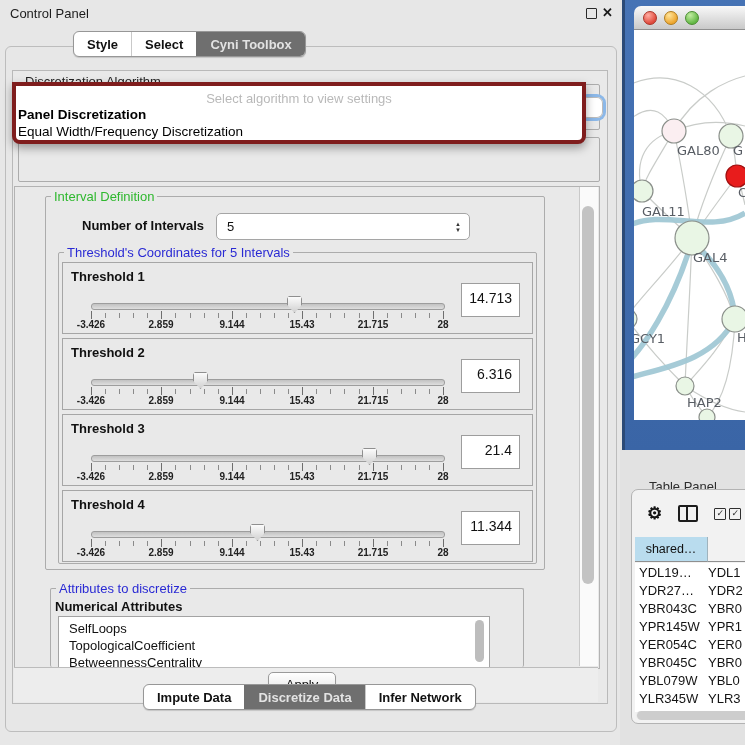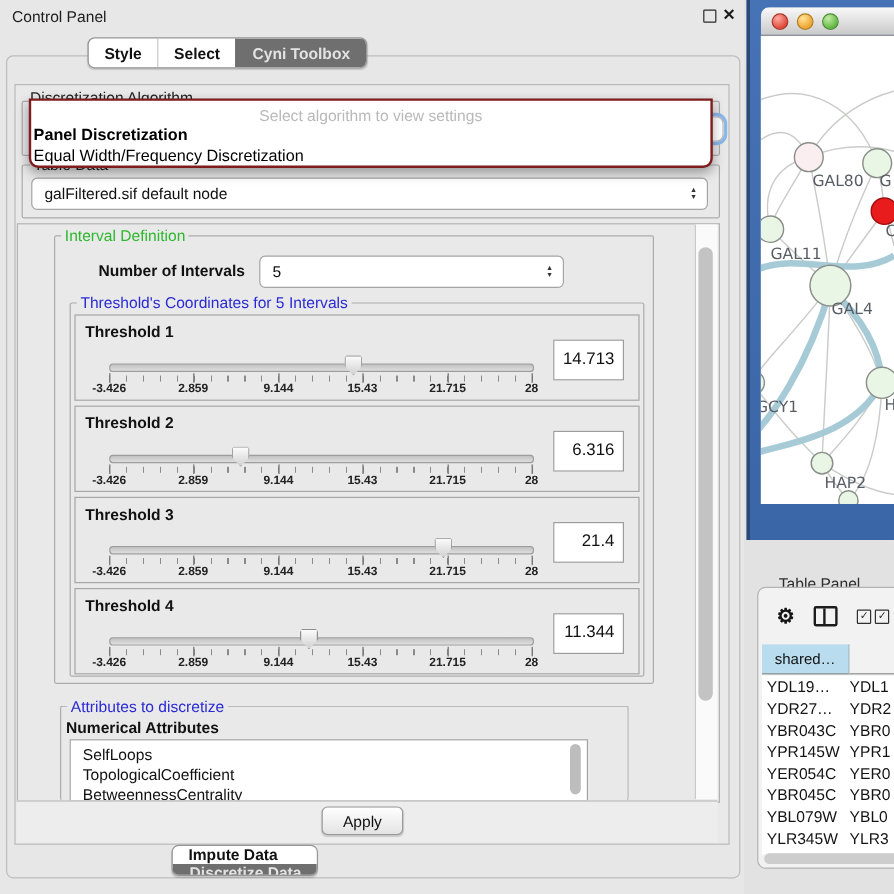--- a/index.html
+++ b/index.html
@@ -13,21 +13,21 @@
   .seg{display:flex;align-items:center;gap:5px;padding:0 13px;font-size:13px;font-weight:600;color:#111;border-left:1px solid #c9c9c9;white-space:nowrap;}
   .seg:first-child{border-left:none;}
   .seg.sel{background:#6f6f6f;color:#e3e3e3;border-left-color:#6f6f6f;}
   .tabpanel{background:#e7e7e7;border:1px solid #bdbdbd;border-radius:6px;}
   .innerpanel{background:#e9e9e9;border:1px solid #b9b9b9;}
   .groupbox{border:1px solid #acacac;border-radius:2px;}
   .grouplabel{font-size:13px;background:#e9e9e9;padding:0 3px;white-space:nowrap;}
   .combo{background:#fff;border:1px solid #a5a5a5;border-radius:5px;display:flex;align-items:center;font-size:13px;color:#111;}
   .combo .txt{flex:1;padding:0 10px;white-space:nowrap;overflow:hidden;}
   .updown{display:flex;flex-direction:column;align-items:center;justify-content:center;font-size:6px;line-height:6px;color:#333;padding:0 8px;}
-  .popup{background:#fff;border:2px solid #7f1d1d;border-radius:0 0 8px 8px;box-shadow:0 4px 10px rgba(0,0,0,.35);z-index:50;margin-left:12px;}
+  .popup{background:#fff;border:4px solid #7f1d1d;border-radius:0 0 8px 8px;box-shadow:0 4px 10px rgba(0,0,0,.35);z-index:50;}
   .popup .ph{font-size:13px;color:#b9b9b9;text-align:center;padding-top:5px;}
   .popup .it{font-size:13.5px;color:#000;padding:1px 2px 1px 2px;}
   .popup .it.b{font-weight:bold;}
   .thbox{background:#e9e9e9;border:1px solid #a6a6a6;}
   .thlabel{font-size:13px;font-weight:bold;color:#111;}
   .track{height:5px;border:1px solid #9d9d9d;border-radius:3px;background:linear-gradient(#c2c2c2,#dedede);}
   .thumb{width:15px;height:17px;background:linear-gradient(#fefefe,#cfcfcf);border:0;clip-path:polygon(12% 0,88% 0,100% 14%,100% 52%,50% 100%,0 52%,0 14%);box-shadow:inset 0 0 0 1px #8f8f8f;}
   .minors{height:5px;background:repeating-linear-gradient(to right,#8a8a8a 0 1px,transparent 1px 14.08px);}
   .major{width:1px;height:8px;background:#6e6e6e;}
   .ticklab{width:50px;text-align:center;font-size:10px;font-weight:bold;color:#222;}
@@ -86,27 +86,20 @@
     <div class="abs" style="left:581px;top:97px;width:22px;height:21px;background:#fff;border-radius:6px;box-shadow:0 0 0 3px #8cb8e8, inset 0 0 0 1px #bbb;z-index:1;"></div>
 
     <div class="abs popup" style="left:12px;top:82px;width:566px;height:54px;">
       <div class="ph">Select algorithm to view settings</div>
       <div class="it b">Panel Discretization</div>
       <div class="it">Equal Width/Frequency Discretization</div>
     </div>
 
     <div class="abs groupbox" style="left:18px;top:137px;width:580px;height:43px;"></div>
     <span class="abs grouplabel" style="left:25px;top:130px;color:#222;">Table Data</span>
-    <div class="abs combo" style="left:26px;top:148px;width:562px;height:25px;">
-      <span class="txt">galFiltered.sif default node</span>
-      <span class="updown">
-        <span>▲</span>
-        <span>▼</span>
-      </span>
-    </div>
 
     <div class="abs" style="left:14px;top:186px;width:584px;height:481px;border:1px solid #b3b3b3;background:#e9e9e9;"></div>
 
     <div class="abs sb-v" style="left:579px;top:187px;width:18px;height:479px;"></div>
     <div class="abs sb-thumb" style="left:582px;top:206px;width:12px;height:378px;"></div>
 
     <div class="abs groupbox" style="left:45px;top:196px;width:498px;height:372px;"></div>
     <span class="abs grouplabel" style="left:51px;top:189px;color:#2eb82e;">Interval Definition</span>
 
     <span class="abs" style="left:82px;top:218px;font-size:13px;font-weight:bold;color:#111;">Number of Intervals</span>
@@ -207,21 +200,21 @@
     <div class="abs listbox" style="left:58px;top:616px;width:430px;height:50px;">
       <div class="li" style="padding-top:3px;">SelfLoops</div>
       <div class="li">TopologicalCoefficient</div>
       <div class="li">BetweennessCentrality</div>
     </div>
     <div class="abs sb-thumb" style="left:475px;top:620px;width:9px;height:42px;background:#bdbdbd;"></div>
 
     <div class="abs" style="left:14px;top:667px;width:584px;height:34px;background:#ededed;border-top:1px solid #bcbcbc;"></div>
     <div class="abs btn" style="left:268px;top:672px;width:66px;height:22px;">Apply</div>
 
-    <div class="abs segtabs" style="left:143px;top:704px;flex-direction:column;">
+    <div class="abs segtabs" style="left:143px;top:684px;">
       <div class="seg">
           <span>Impute Data</span>
         </div>
       <div class="seg sel">
           <span>Discretize Data</span>
         </div>
       <div class="seg">
           <span>Infer Network</span>
         </div>
     </div>

